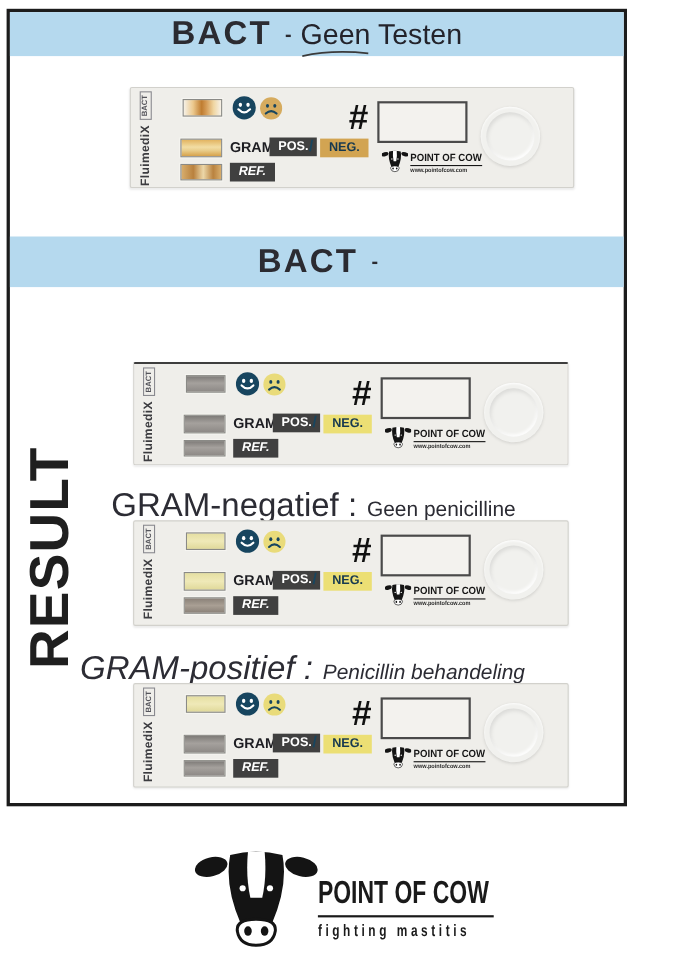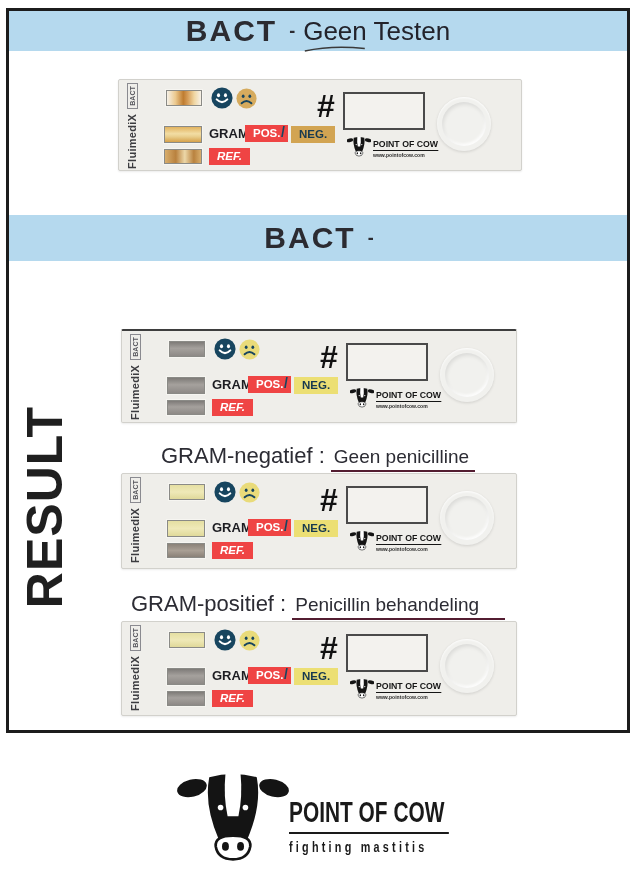--- a/index.html
+++ b/index.html
@@ -1,21 +1,21 @@
 <!DOCTYPE html>
 <html><head>
 <meta charset="utf-8">
 <style>
   * { margin:0; padding:0; box-sizing:border-box; }
   html,body { background:#fff; }
   body { font-family:"Liberation Sans", sans-serif; color:#222; }
   .page { position:relative; width:634px; height:875px; background:#fff; overflow:hidden; }
 
   
-  .frame { position:absolute; left:6px; top:8px; width:624px; height:725px;
+  .frame { position:absolute; left:6px; top:8px; width:564px; height:725px;
            border:3px solid #1c1c1c; background:#fff; }
 
   
   .bar { position:absolute; left:0; right:0; background:#b5d9ee;
          display:flex; align-items:center; justify-content:center; gap:10px; }
   .bar--before { top:0; height:40px; }
   .bar--after  { top:204px; height:46px; }
   .bar-title { font-size:30px; font-weight:800; letter-spacing:2px; color:#2b2b31; }
   .bar-sep   { font-size:18px; font-weight:600; color:#2b2b31; margin:0 -2px 0 2px; }
   .bar-sub   { font-size:26px; color:#23232b; }
@@ -23,23 +23,23 @@
   .uword svg { position:absolute; left:0; bottom:-6px; width:100%; height:9px; }
 
   
   .result-label { position:absolute; left:-76px; top:468px; width:224px; height:56px;
                   transform:rotate(-90deg); transform-origin:center;
                   font-size:50px; font-weight:800; letter-spacing:1px; color:#1f1f1f;
                   text-align:center; line-height:56px; }
 
   
   .rtitle { position:absolute; left:60px; right:60px; text-align:center; white-space:nowrap; }
-  .rtitle--1 { top:286px; } .rtitle--2 { top:432px; } .rtitle--3 { top:580px; }
+  .rtitle--1 { top:286px; } .rtitle--2 { top:432px; } .rtitle--3 { top:580px;font-style:italic; }
   .cond  { font-size:21px; color:#2c2c34; }
-  .rtitle--2 .cond, .rtitle--3 .cond { font-size:22px; }
+  .rtitle--2 .cond, .rtitle--3 .cond { font-size:30px; }
   .treat { font-size:19px; color:#2c2c34; border-bottom:2.5px solid #531d31;
            padding:0 6px 2px 3px; margin-left:6px; display:inline-block; }
   .rtitle--3 .treat { padding-right:26px; }
 
   
   .strip { position:absolute; background:#efeeea; border:1px solid #d2d1cc;
            border-radius:2px; box-shadow:0 1px 2px rgba(0,0,0,.08); }
   .strip--no-growth { border-top:2px solid #3e3e3e; }
   .strip > * { position:absolute; }
   .brand { left:-30px; top:37px; width:86px; height:18px; display:flex;
@@ -58,21 +58,21 @@
   .win-gray  { background:linear-gradient(180deg,#7e7b78,#a5a19d 45%,#8d8986); }
   .win-graybrown { background:linear-gradient(180deg,#8a8178,#a99f94 50%,#8a8178); }
   .win-yellow{ background:linear-gradient(180deg,#e5dfa2,#efe9b8 50%,#e0d99a); }
   .face { display:block; }
   .smiley { left:92px; top:7px; width:22px; height:22px; }
   .frowny { left:117px; top:8px; width:21px; height:21px; }
   .face svg { width:100%; height:100%; display:block; }
   .strip { --frown-bg:#e9db7a; }
   .strip--before { --frown-bg:#d6ab5e; }
   .lbl-gram { left:90px; top:46px; font-size:13px; font-weight:700; color:#1d1d22; }
-  .badge { background:#ef4444; color:#fff; font-size:11.5px; font-weight:700;
+  .badge { background:#404040; color:#fff; font-size:11.5px; font-weight:700;
            padding:2px 8px 2px; line-height:13px; }
   .badge--pos { left:126px; top:45px; }
   .badge--neg { left:172px; top:46px; color:#17394f; background:#ecdf74; }
   .strip--before .badge--neg { background:#d2a452; }
   .badge--ref { left:90px; top:68px;font-style:italic; }
   .slash { left:162px; top:44px; font-size:14px; font-weight:700; color:#17455f; }
   .hash { left:198px; top:8px; font-size:32px; font-weight:800; color:#111; }
   .numbox { left:224px; top:12px; width:82px; height:38px; border:2px solid #4a4a4a;
             background:#f3f2ee; }
   .minilogo { left:228px; top:50px; display:flex; align-items:flex-start; gap:2px; }

